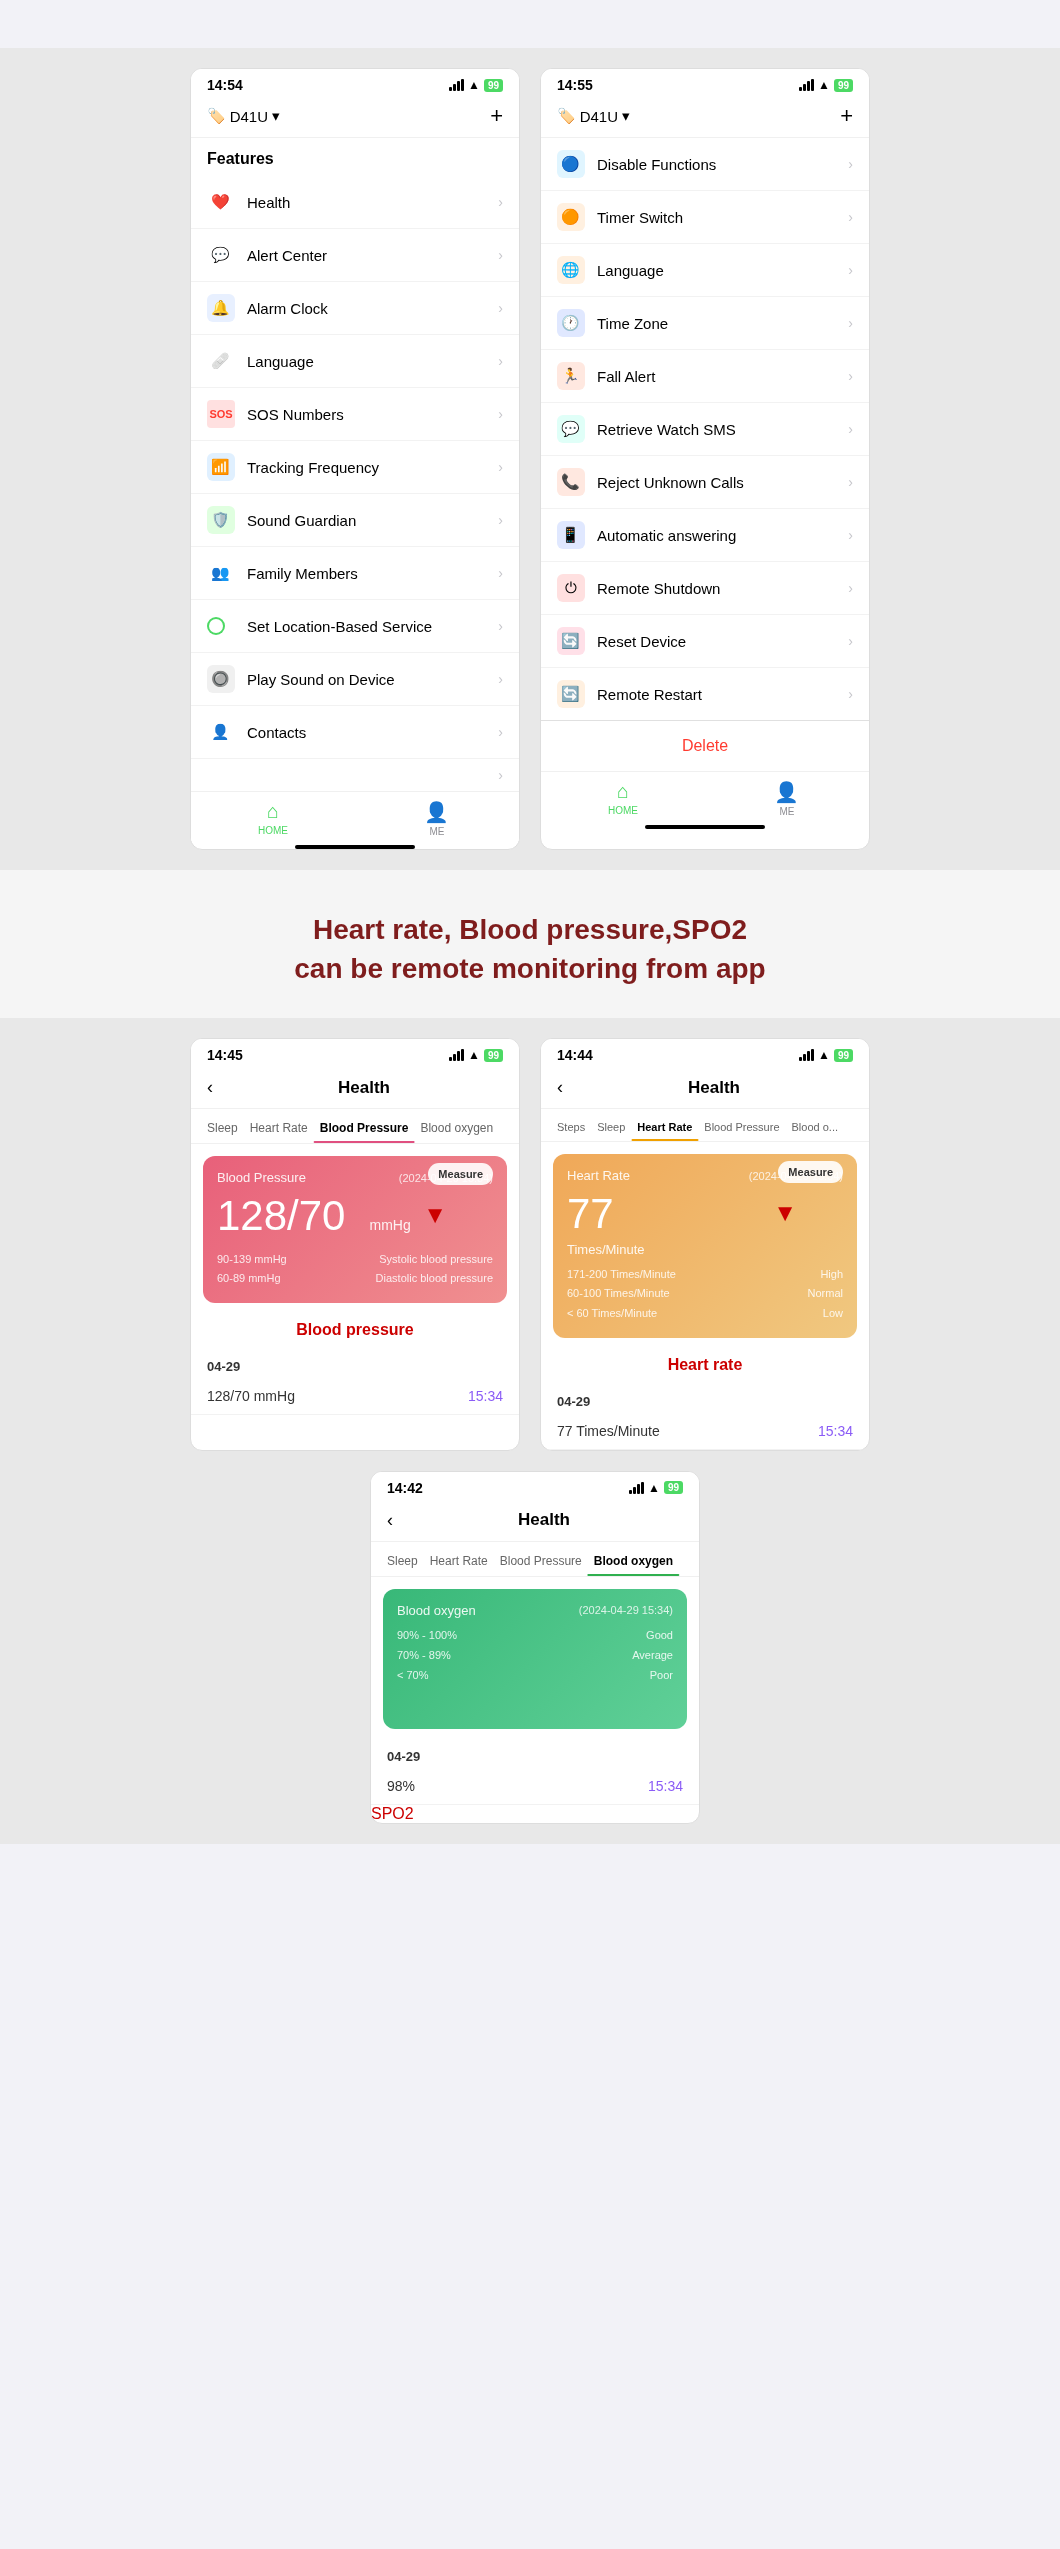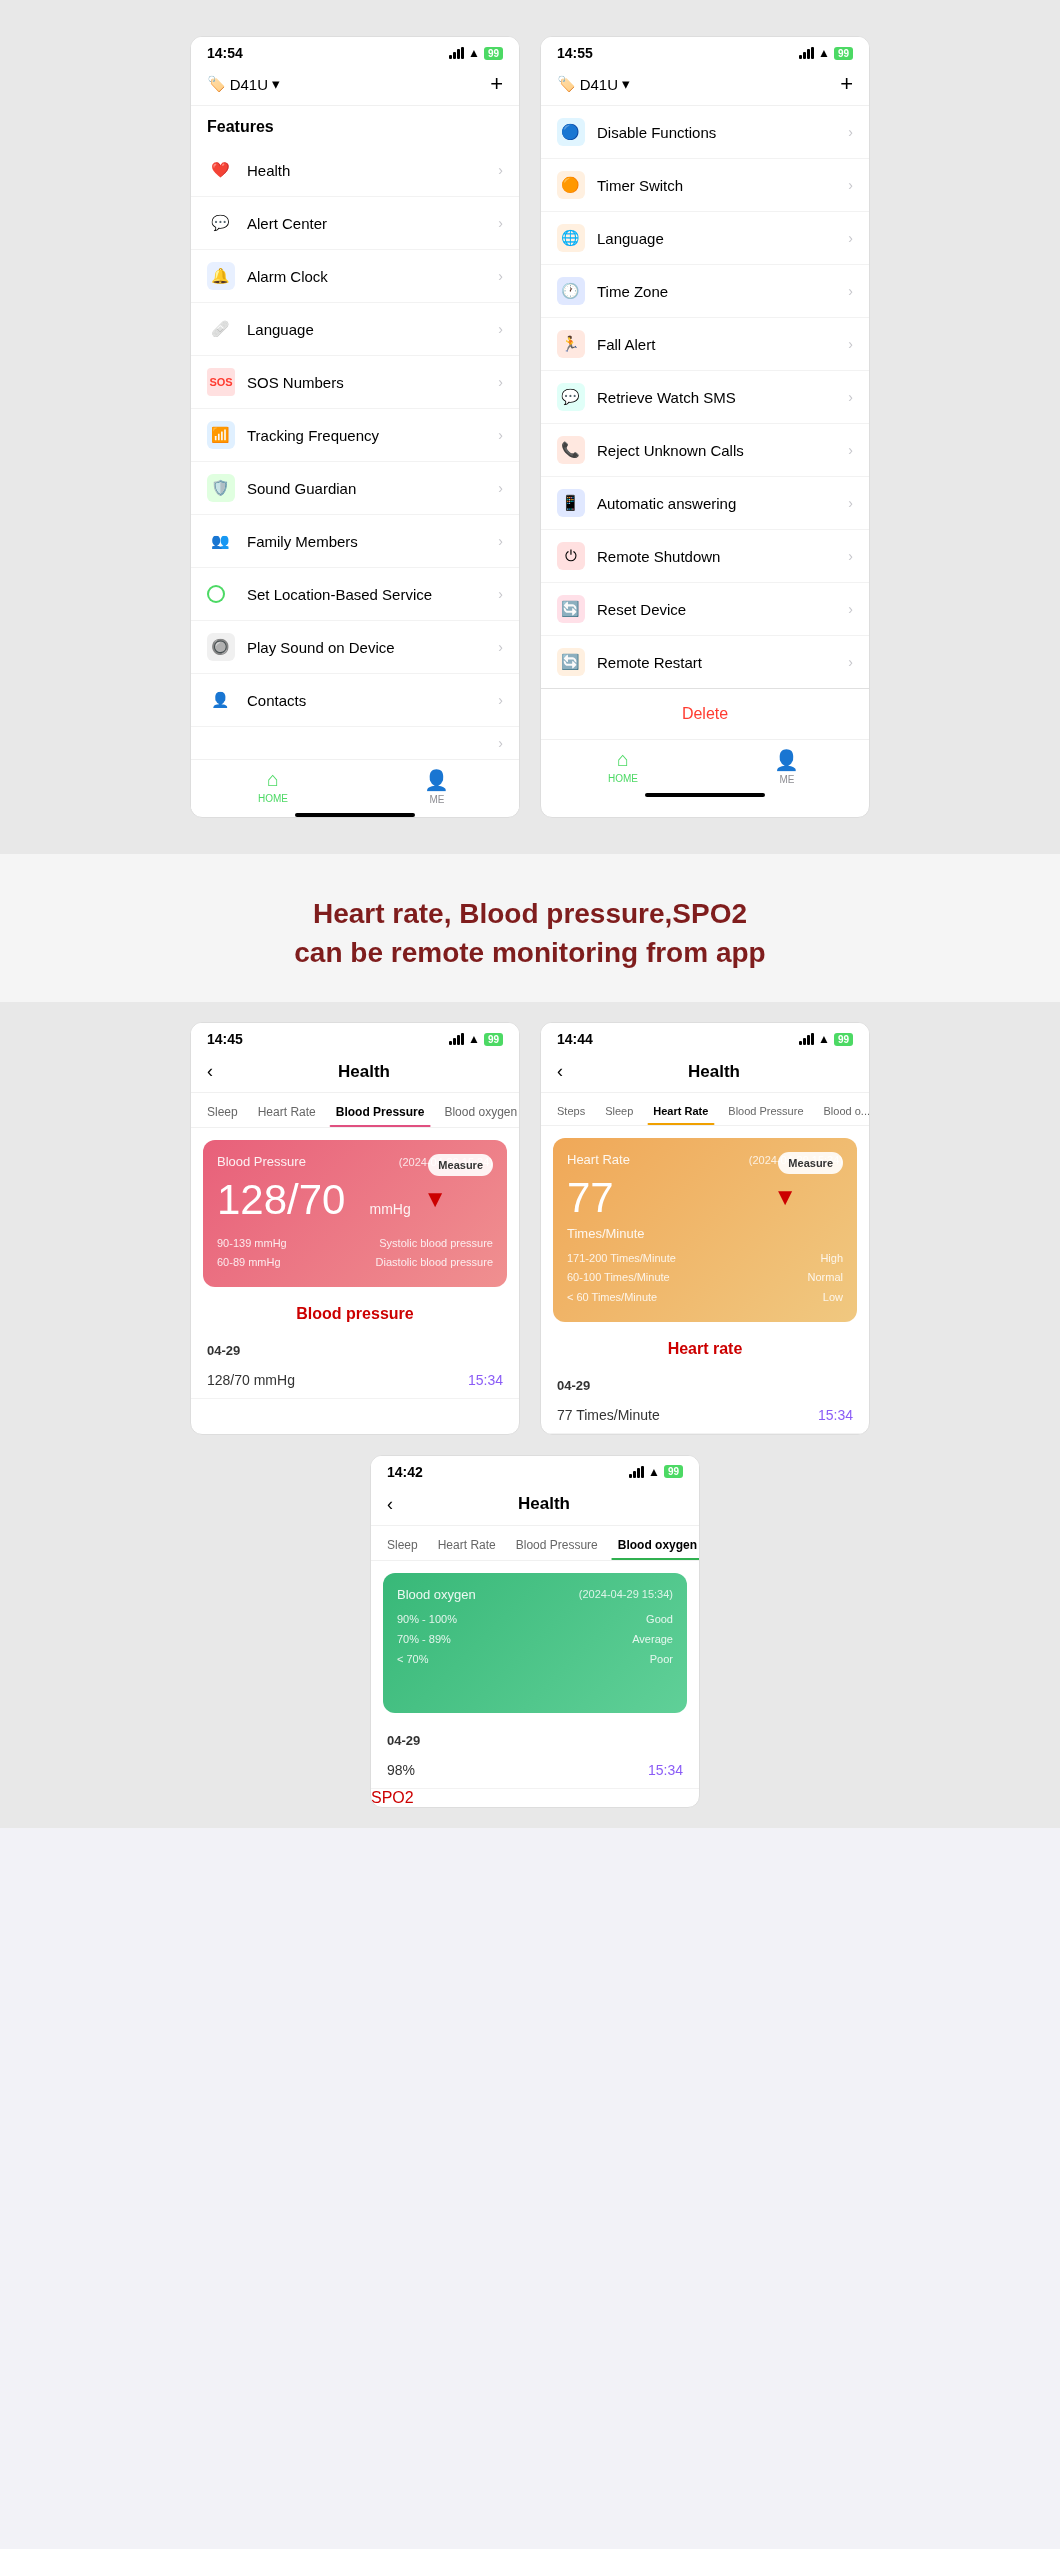--- a/index.html
+++ b/index.html
@@ -8,22 +8,23 @@
       background: #f2f2f7;
       width: 1060px;
       min-height: 2549px;
     }
 
     
     .phones-row {
       display: flex;
       gap: 0;
       background: #e8e8e8;
-      padding: 36px 30px;
+      padding: 20px 30px;
       justify-content: center;
+      margin-top: 48px;
     }
 
     .phone-screen {
       width: 330px;
       background: #fff;
       border-radius: 12px;
       overflow: hidden;
       border: 1px solid #ddd;
       margin: 0 10px;
     }
@@ -258,21 +259,20 @@
       flex: 1;
     }
 
     .health-tabs {
       display: flex;
       padding: 8px 10px 0;
       background: #fff;
       border-bottom: 1px solid #f0f0f0;
       overflow: hidden;
       font-size: 12px;
-      gap: 8px;
     }
 
     .health-tab {
       padding: 4px 6px 8px;
       color: #666;
       white-space: nowrap;
       cursor: pointer;
     }
 
     .health-tab.active {
@@ -342,21 +342,21 @@
     }
 
     .card-unit {
       font-size: 14px;
       color: rgba(255,255,255,0.9);
       margin-left: 20px;
     }
 
     .measure-btn {
       position: absolute;
-      top: 14px;
+      top: 7px;
       right: 14px;
       background: rgba(255,255,255,0.9);
       color: #333;
       font-size: 11px;
       font-weight: 600;
       padding: 5px 10px;
       border-radius: 14px;
       cursor: pointer;
     }
 

